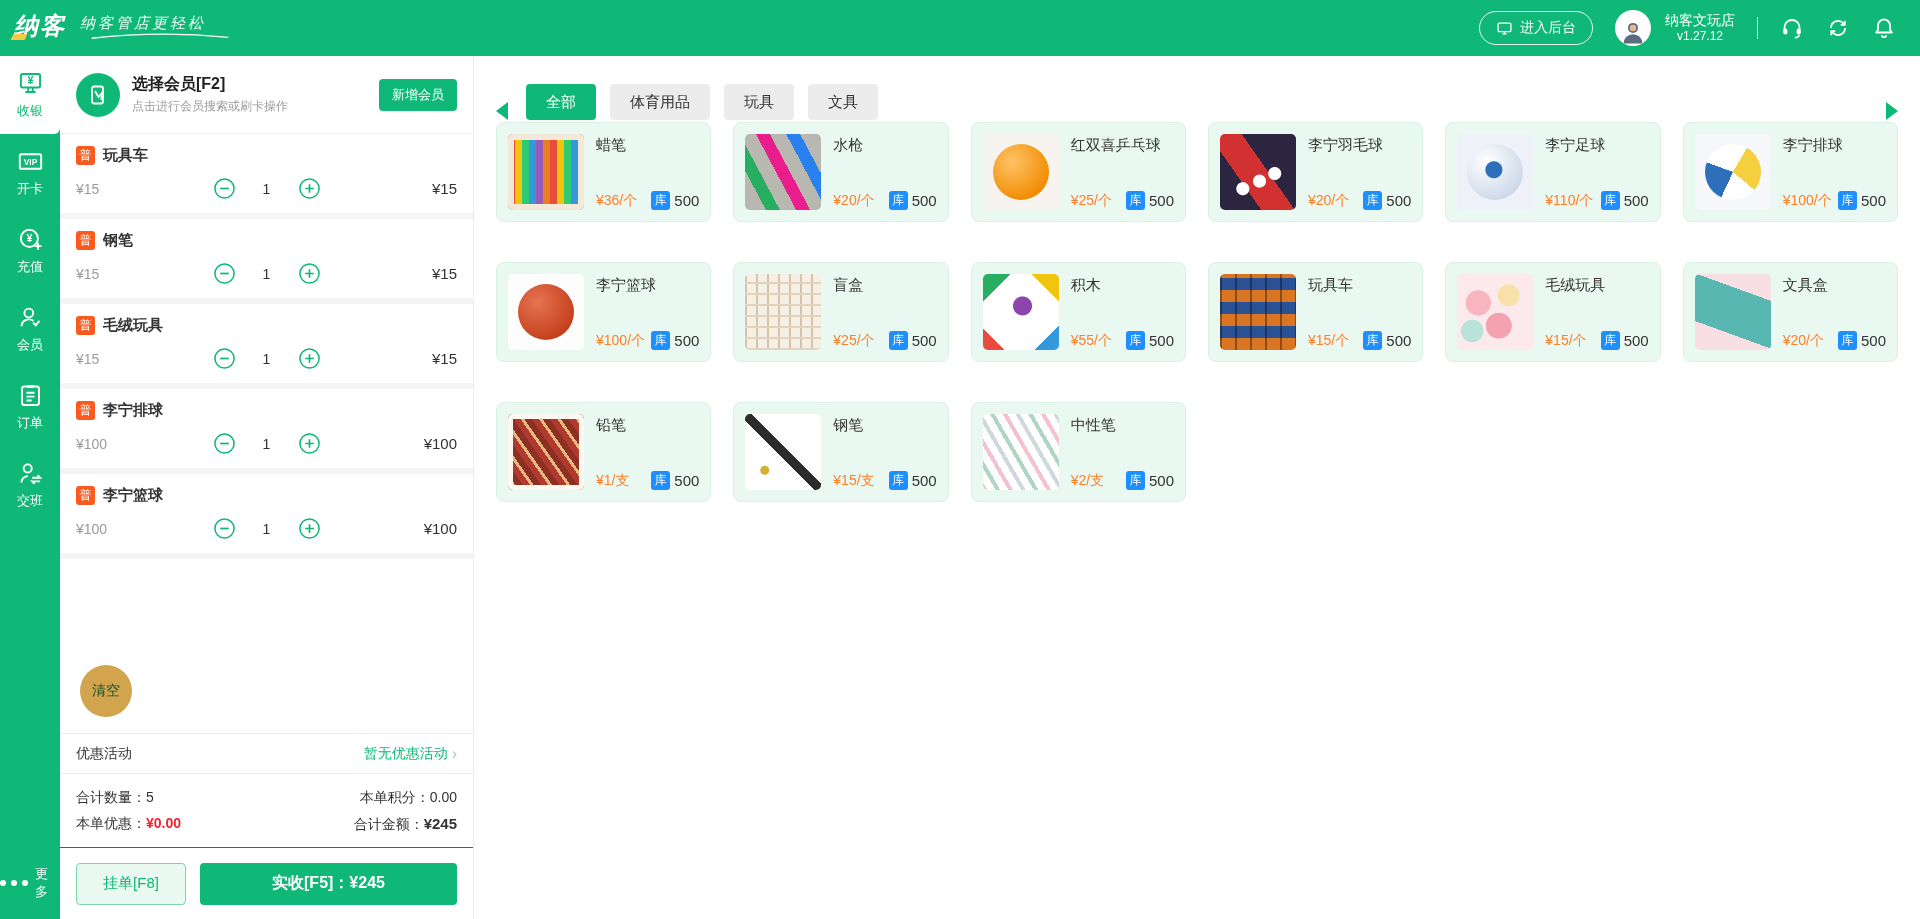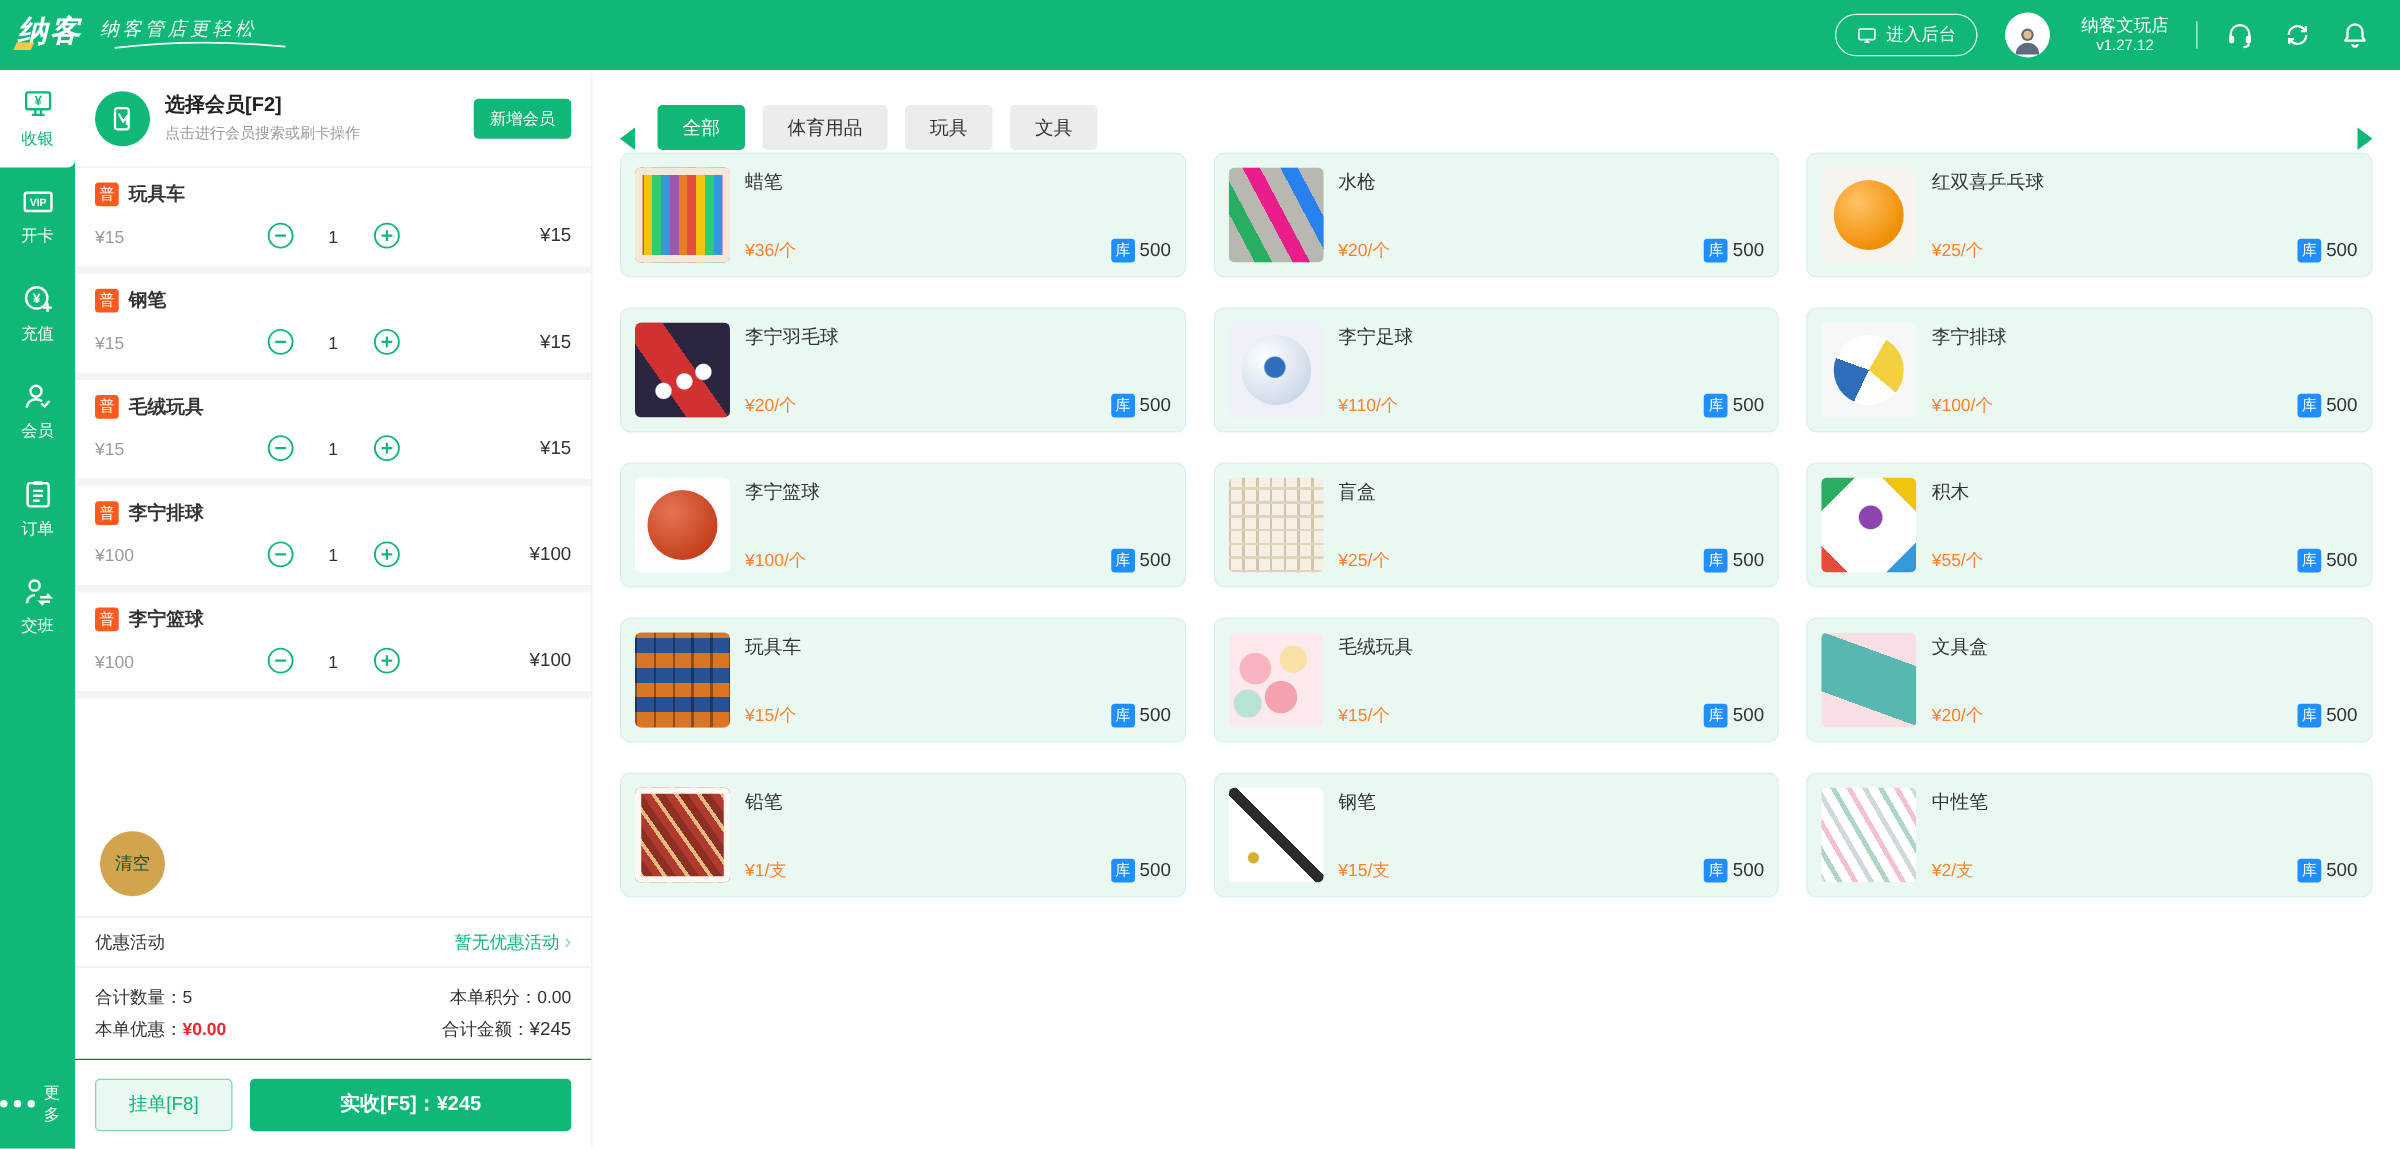--- a/index.html
+++ b/index.html
@@ -15,21 +15,21 @@
   .logo::after { content:""; position:absolute; left:-2px; bottom:2px; width:14px; height:6px;
     background:#f7c948; transform:skewX(-25deg); }
   .slogan-wrap { display:flex; flex-direction:column; padding-bottom:2px; }
   .slogan { font-size:15px; font-style:italic; letter-spacing:3px; opacity:.95; }
   .slogan-line { width:160px; height:7px; }
   .header-spacer { flex:1; }
   .header-right { display:flex; align-items:center; gap:22px; }
   .backstage-btn { display:flex; align-items:center; gap:7px; border:1px solid rgba(255,255,255,.9);
     border-radius:17px; height:34px; padding:0 16px; font-size:14px; color:#fff;
     background:transparent; cursor:pointer; }
-  .avatar-block { display:flex; align-items:center; gap:25px;justify-content:center; }
+  .avatar-block { display:flex; align-items:center; gap:14px;justify-content:center; }
   .avatar { width:36px; height:36px; border-radius:50%; background:#fff; overflow:hidden;
     display:flex; align-items:flex-end; justify-content:center; }
   .store-meta { display:flex; flex-direction:column; align-items:center; line-height:1.25; }
   .store-name { font-size:14px; }
   .store-version { font-size:12px; }
   .header-divider { width:1px; height:22px; background:rgba(255,255,255,.8); }
   .hicon { width:24px; height:24px; color:#fff; cursor:pointer; }
 
   
   .app-body { display:flex; height:863px; }
@@ -81,41 +81,41 @@
     justify-content:space-between; padding:0 16px; font-size:14px;gap:48px; }
   .promo-label { color:#333; }
   .promo-link { color:#10b877; cursor:pointer; display:flex; align-items:center; gap:4px; }
   .promo-chevron { color:#8fd6b9; font-size:16px; }
 
   .summary { border-top:1px solid #ebebeb; padding:11px 16px 10px; font-size:14px; }
   .sum-row { display:flex; justify-content:space-between; align-items:center; height:26px; }
   .sum-label { color:#333; }
   .sum-val { color:#333; }
   .sum-val.red { color:#f5222d; font-weight:bold; }
-  .sum-val.bold { font-weight:normal; font-size:15px; }
+  .sum-val.bold { font-weight:bold; font-size:15px; }
 
   .cart-footer { height:72px; border-top:1px solid #15803d; display:flex; align-items:center;
     gap:14px; padding:0 16px; }
   .hold-btn { width:110px; height:42px; border-radius:4px; background:#e9f8f0;
     border:1px solid #7bd6ac; color:#10b877; font-size:15px; cursor:pointer; }
   .checkout-btn { flex:1; height:42px; border-radius:4px; background:#10b877; border:none;
     color:#fff; font-size:16px; font-weight:bold; cursor:pointer; }
 
   
   .main { flex:1; display:flex; flex-direction:column; background:#fff; }
   .cat-bar { height:64px; display:flex; align-items:flex-end; gap:14px; padding:0 22px; }
   .arrow { width:0; height:0; border-top:9px solid transparent; border-bottom:9px solid transparent;
     cursor:pointer; }
   .arrow.prev { border-right:12px solid #10b877; margin-right:4px; }
   .arrow.next { border-left:12px solid #10b877; margin-left:auto; }
   .tab { height:36px; padding:0 20px; border-radius:4px; background:#ececec; color:#333;
     font-size:15px; display:flex; align-items:center; cursor:pointer; border:none; }
   .tab.active { background:#10b877; color:#fff; }
 
-  .grid { display:grid; grid-template-columns:repeat(3, 1fr); gap:24px 22px; padding:2px 22px 0; }
+  .grid { display:grid; grid-template-columns:repeat(6, 1fr); gap:40px 22px; padding:2px 22px 0; }
   .card { background:#e9f8f0; border:1px solid #d9f1e4; border-radius:8px; height:100px;
     padding:11px; display:flex; gap:12px; cursor:pointer; }
   .pimg { width:76px; height:76px; border-radius:5px; flex:none; position:relative; overflow:hidden;
     background:#fff; }
   .card-right { flex:1; display:flex; flex-direction:column; min-width:0; }
   .p-name { font-size:15px; color:#333; padding-top:2px; white-space:nowrap; overflow:hidden; }
   .p-bottom { margin-top:auto; display:flex; align-items:center; justify-content:space-between; }
   .p-price { color:#ff7e28; font-size:14px; }
   .p-stock { display:flex; align-items:center; gap:4px; }
   .stock-badge { width:19px; height:19px; background:#1f8fff; border-radius:3px; color:#fff;

